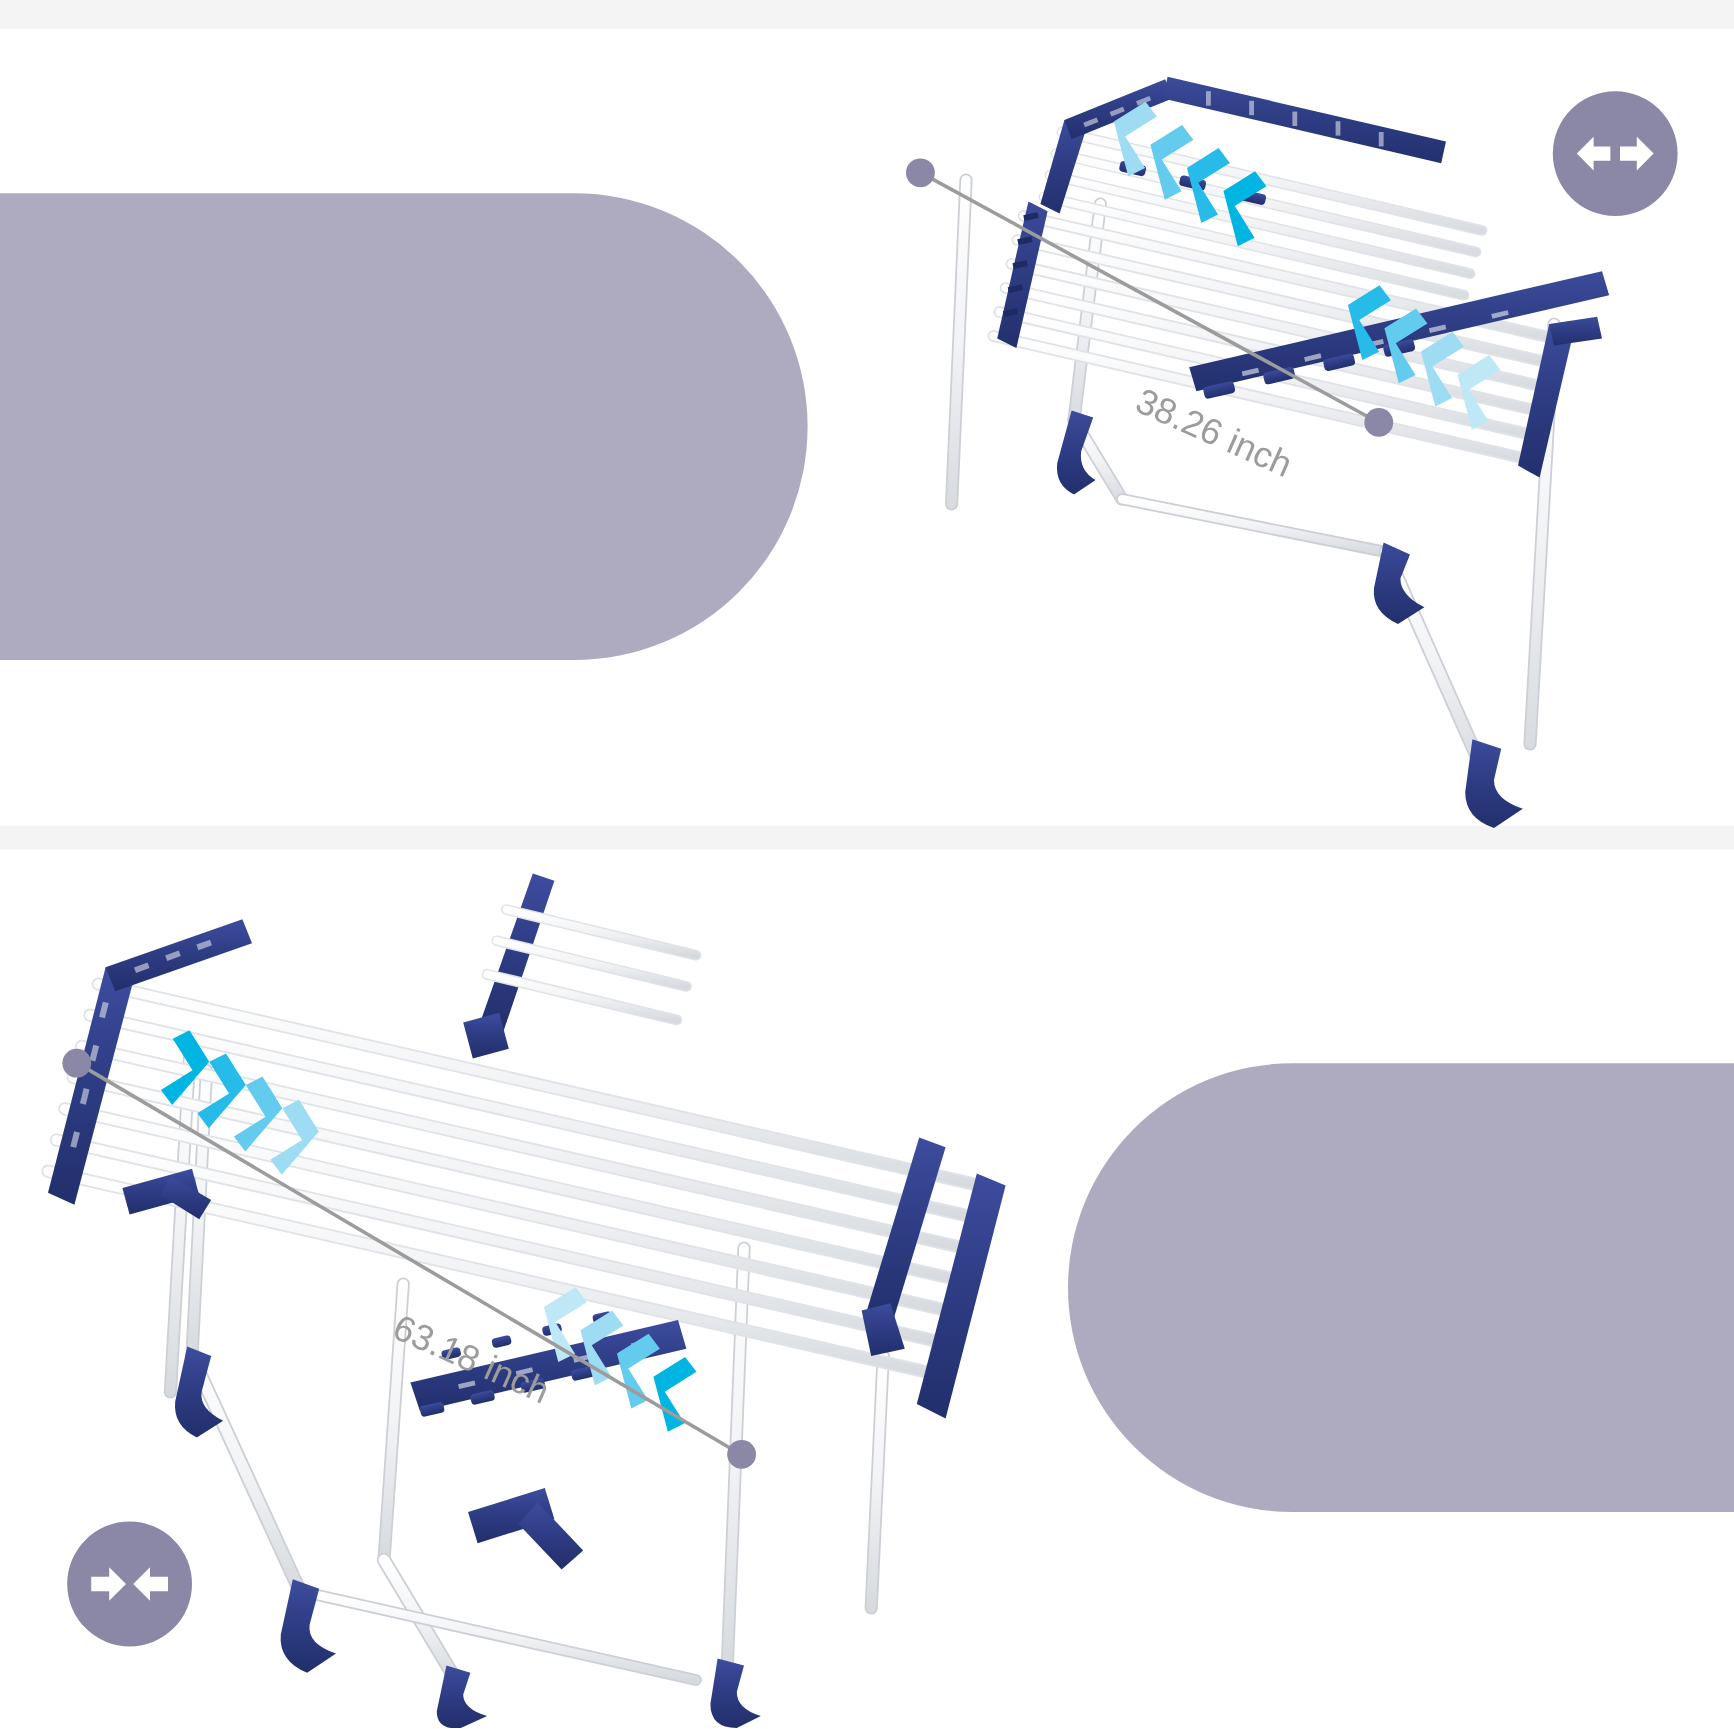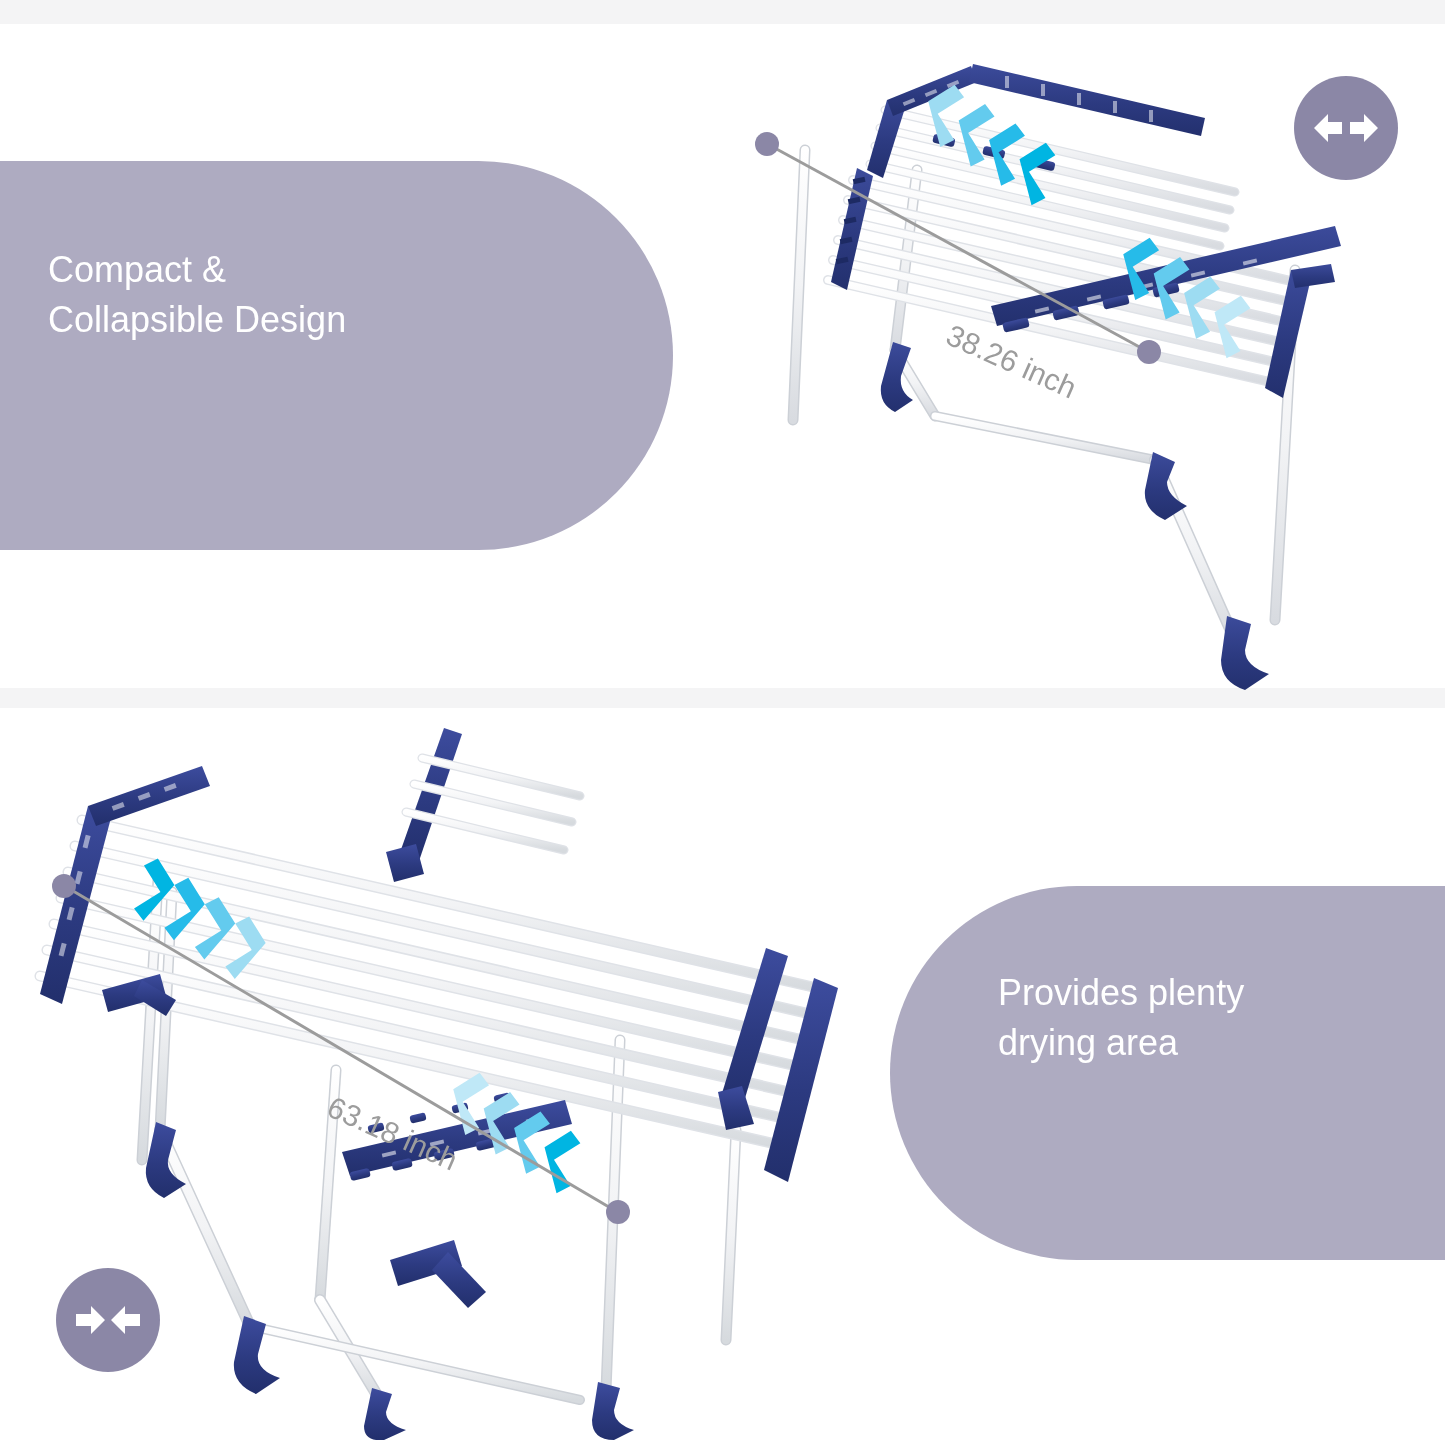--- a/index.html
+++ b/index.html
@@ -397,29 +397,25 @@
       <line x1="48" y1="188" x2="594" y2="510" stroke="#9c9c9c" stroke-width="3"></line>
       <circle cx="44" cy="186" r="12" fill="#8b87a6"></circle>
       <circle cx="598" cy="512" r="12" fill="#8b87a6"></circle>
     </svg>
   </div>
 
   <div class="dim-label dim-bottom">63.18 inch</div>
 
   <div class="panel panel-unexp">
     <div class="panel-inner p1-inner">
-      <div class="subline">Compact &amp;
-Collapsible Design</div>
     </div>
   </div>
 
   <div class="panel panel-exp">
     <div class="panel-inner p2-inner">
-      <div class="subline">Provides plenty
-drying area</div>
     </div>
   </div>
 
   <div class="badge badge-expand">
     <span>
       <svg width="68" height="34" viewBox="0 0 68 34" xmlns="http://www.w3.org/2000/svg">
         <path d="M2 17 L16 3 L16 11 L30 11 L30 23 L16 23 L16 31 Z" fill="#ffffff"></path>
         <path d="M66 17 L52 3 L52 11 L38 11 L38 23 L52 23 L52 31 Z" fill="#ffffff"></path>
       </svg>
     </span>

